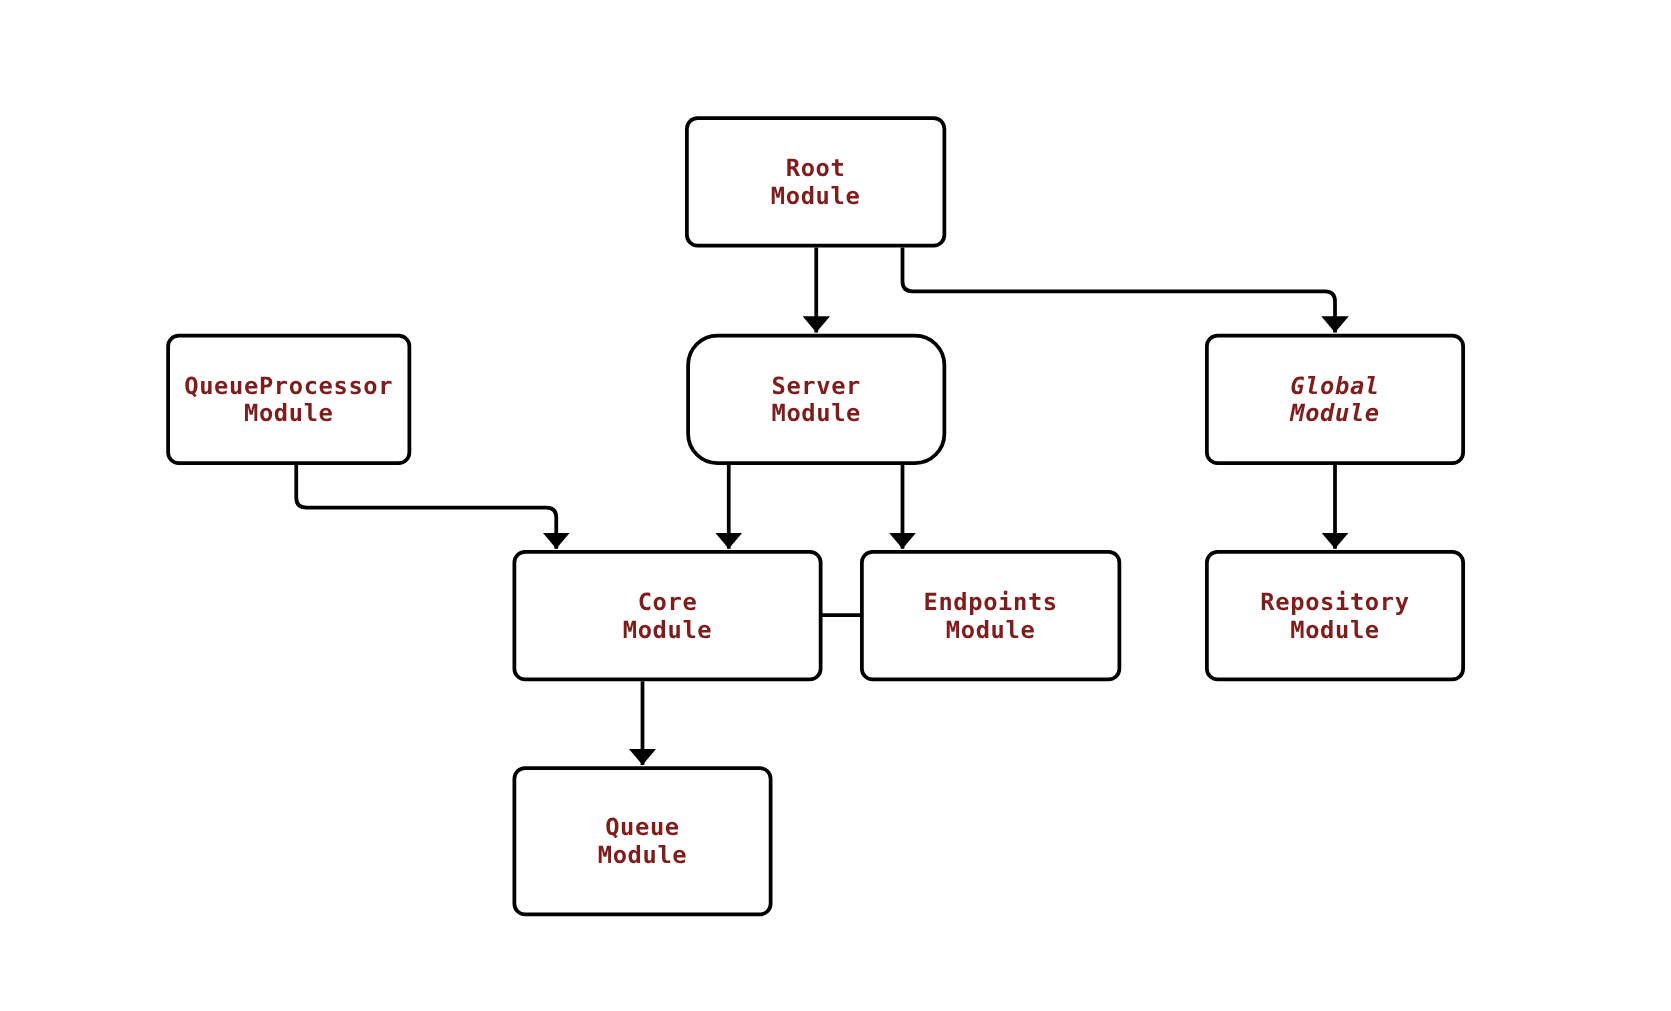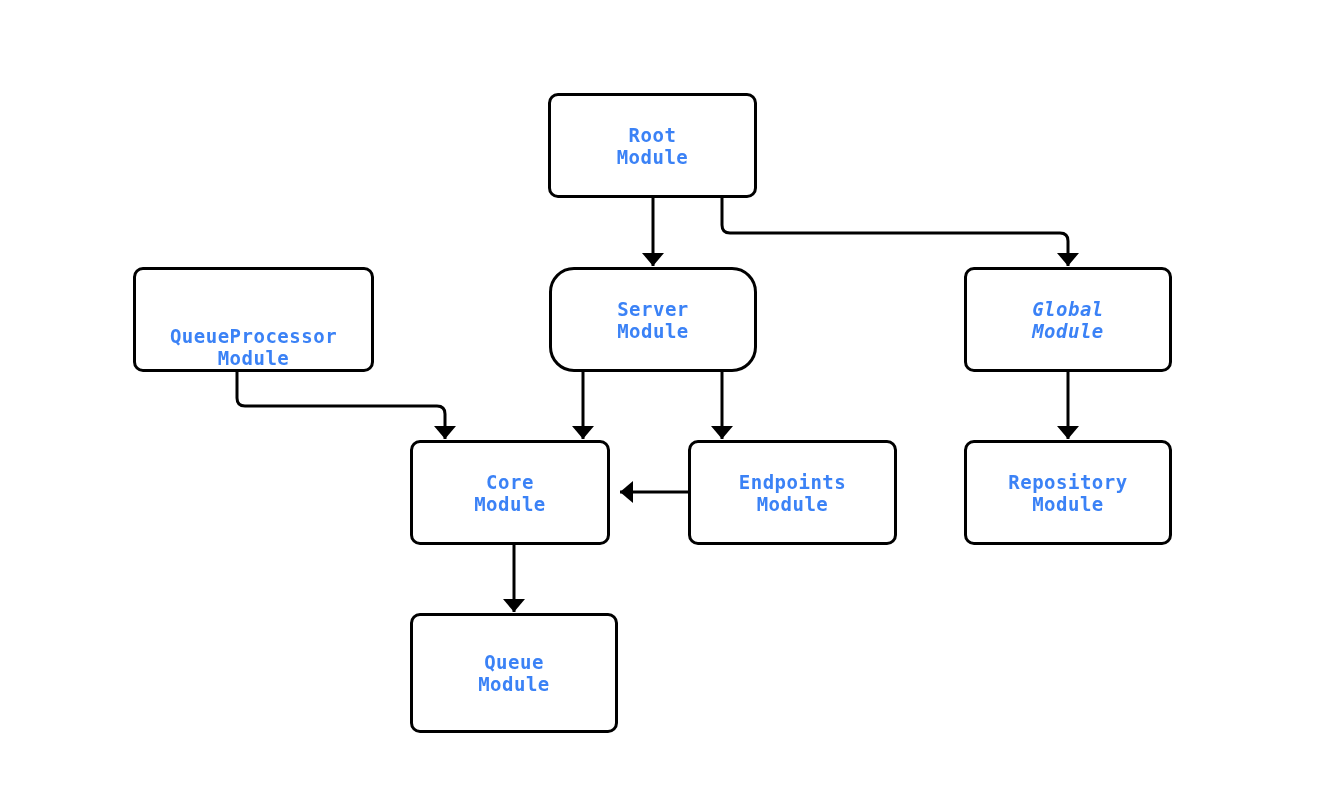--- a/index.html
+++ b/index.html
@@ -35,29 +35,29 @@
     background: #ffffff;
     display: flex;
     align-items: center;
     justify-content: center;
     text-align: center;
   }
   .node-label {
     font-weight: bold;
     font-size: 19px;
     line-height: 22px;
-    color: #3b82f6;
+    color: #7f1d1d;
     white-space: pre-line;
     letter-spacing: 0.5px;
   }
   #node-root          { left: 548px; top:  93px; width: 209px; height: 105px; }
-  #node-queueprocessor{ left: 133px; top: 267px; width: 241px; height: 105px; align-items: flex-end; }
+  #node-queueprocessor{ left: 133px; top: 267px; width: 196px; height: 105px; }
   #node-server        { left: 549px; top: 267px; width: 208px; height: 105px; border-radius: 25px; }
   #node-global        { left: 964px; top: 267px; width: 208px; height: 105px; font-style: italic; }
-  #node-core          { left: 410px; top: 440px; width: 200px; height: 105px; }
+  #node-core          { left: 410px; top: 440px; width: 248px; height: 105px; }
   #node-endpoints     { left: 688px; top: 440px; width: 209px; height: 105px; }
   #node-repository    { left: 964px; top: 440px; width: 208px; height: 105px; }
   #node-queue         { left: 410px; top: 613px; width: 208px; height: 120px; }
 </style>
 </head>
 <body>
 
 <div id="canvas">
 
   <svg id="edge-layer" viewBox="0 0 1337 809" xmlns="http://www.w3.org/2000/svg">

